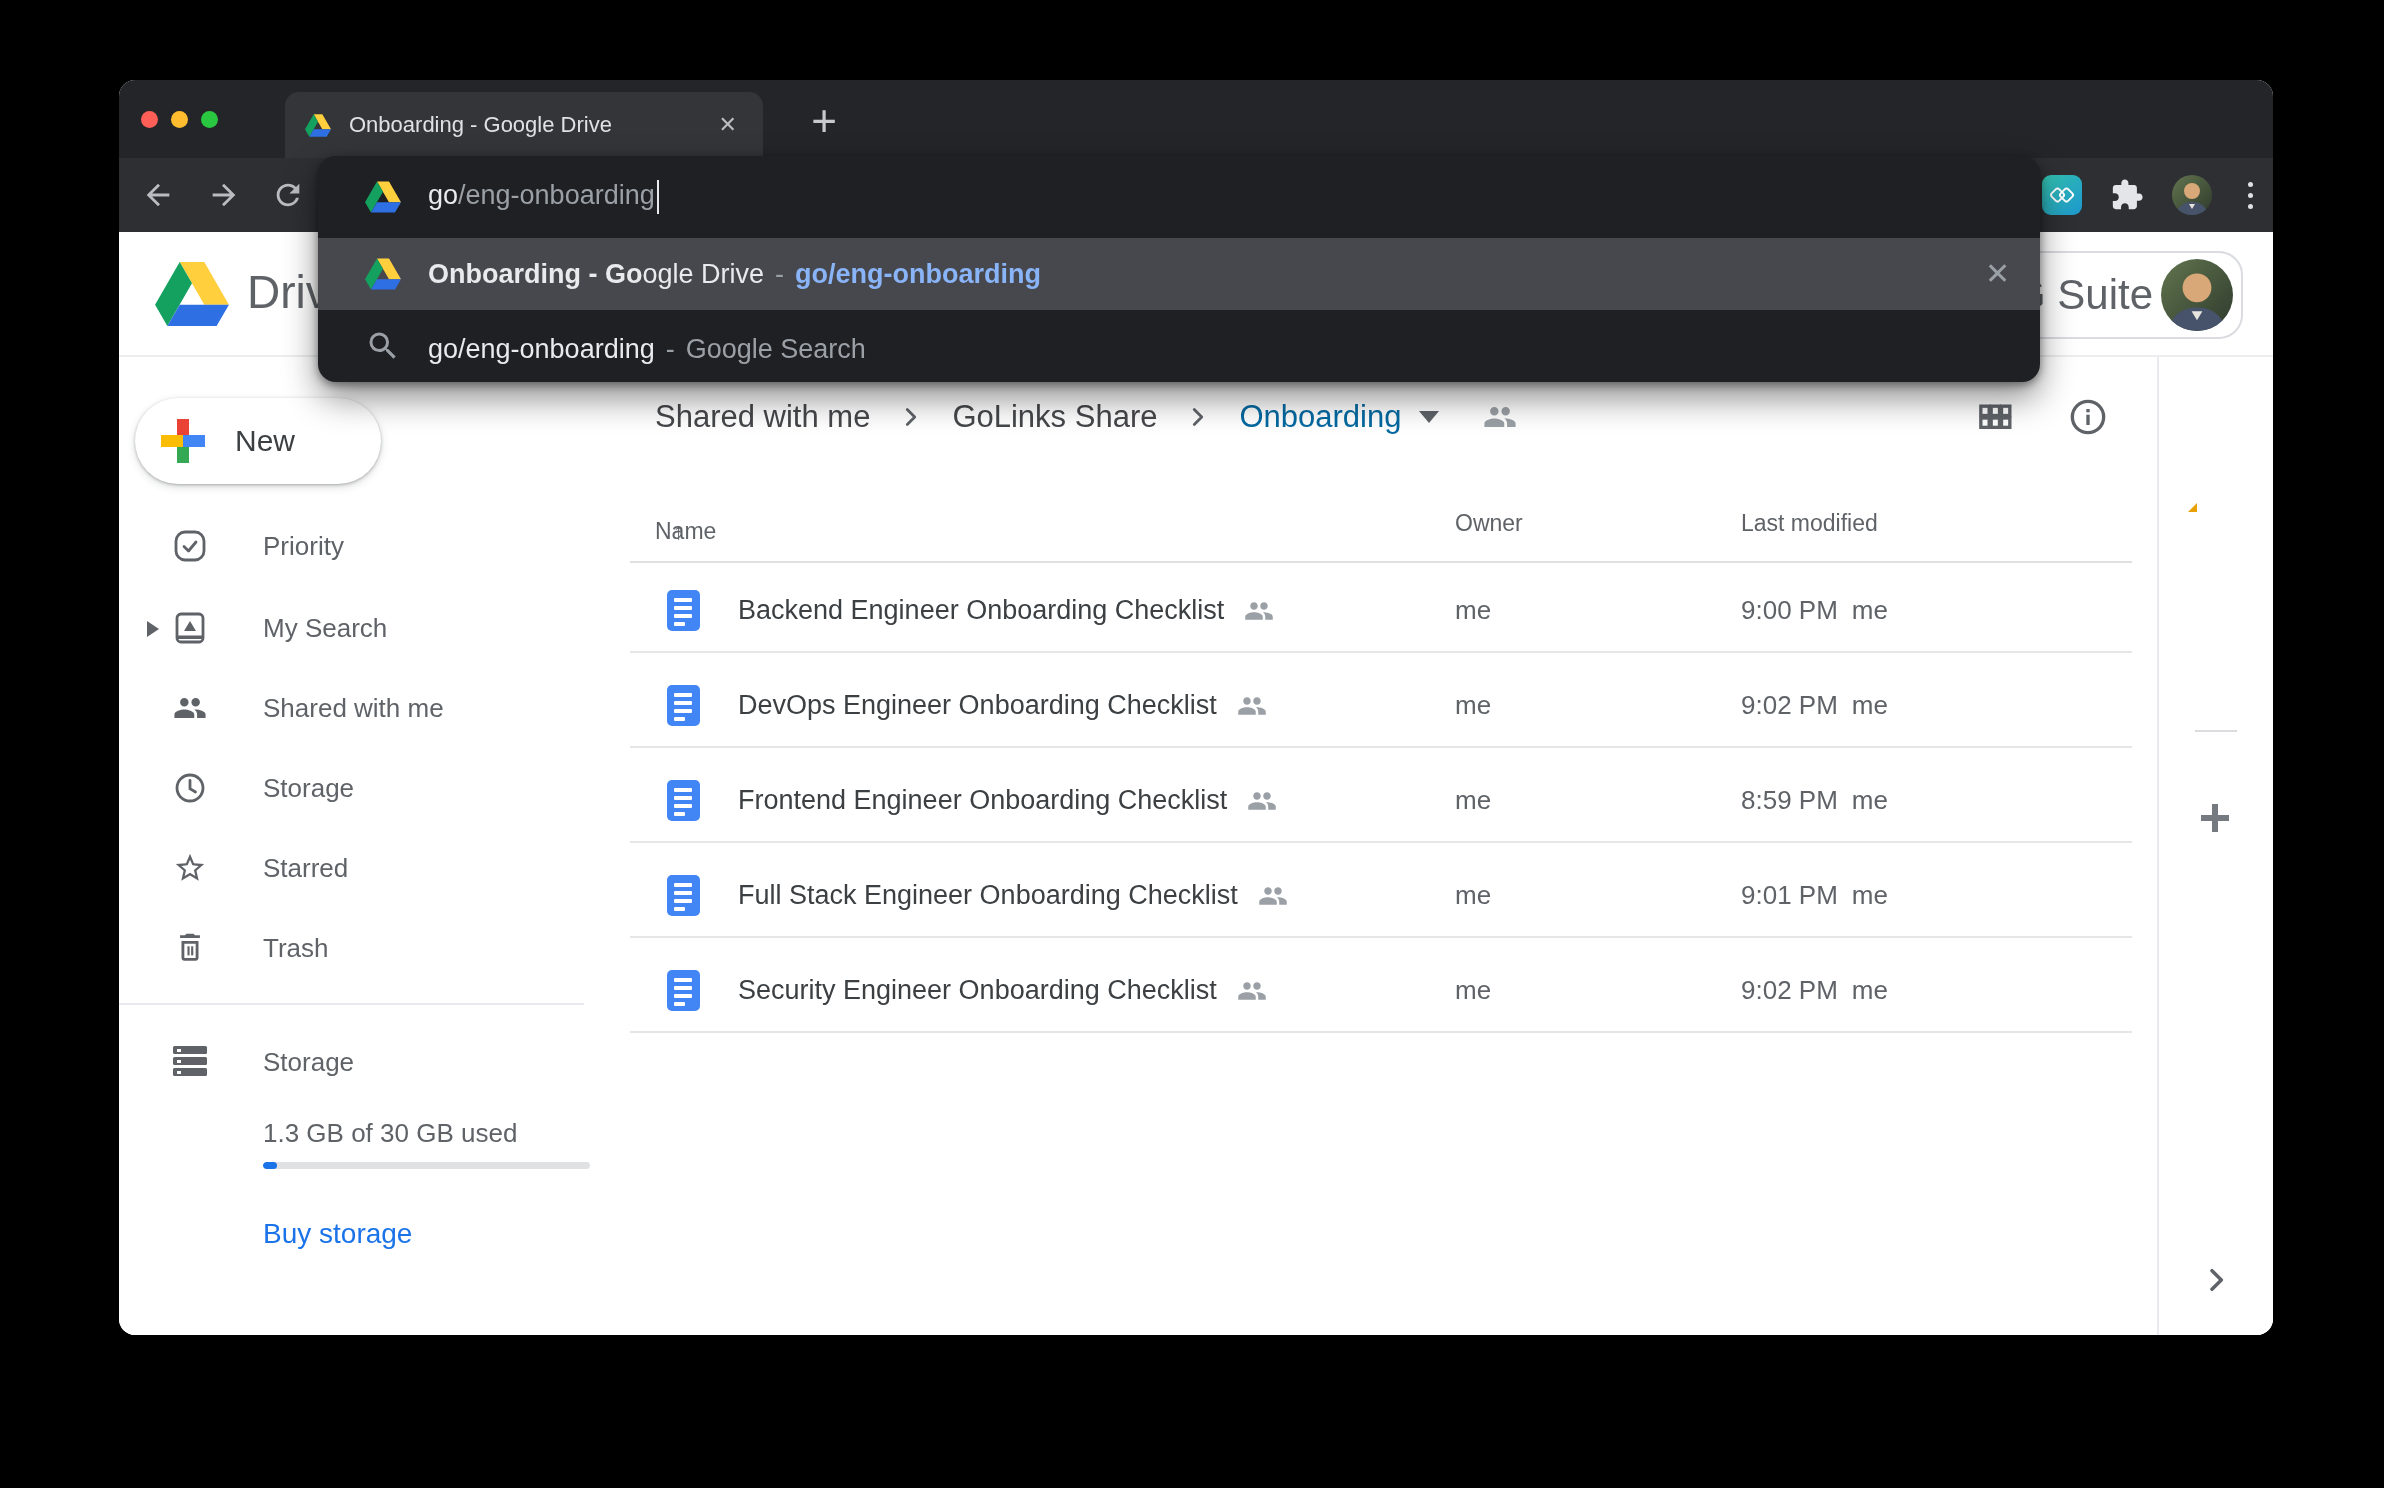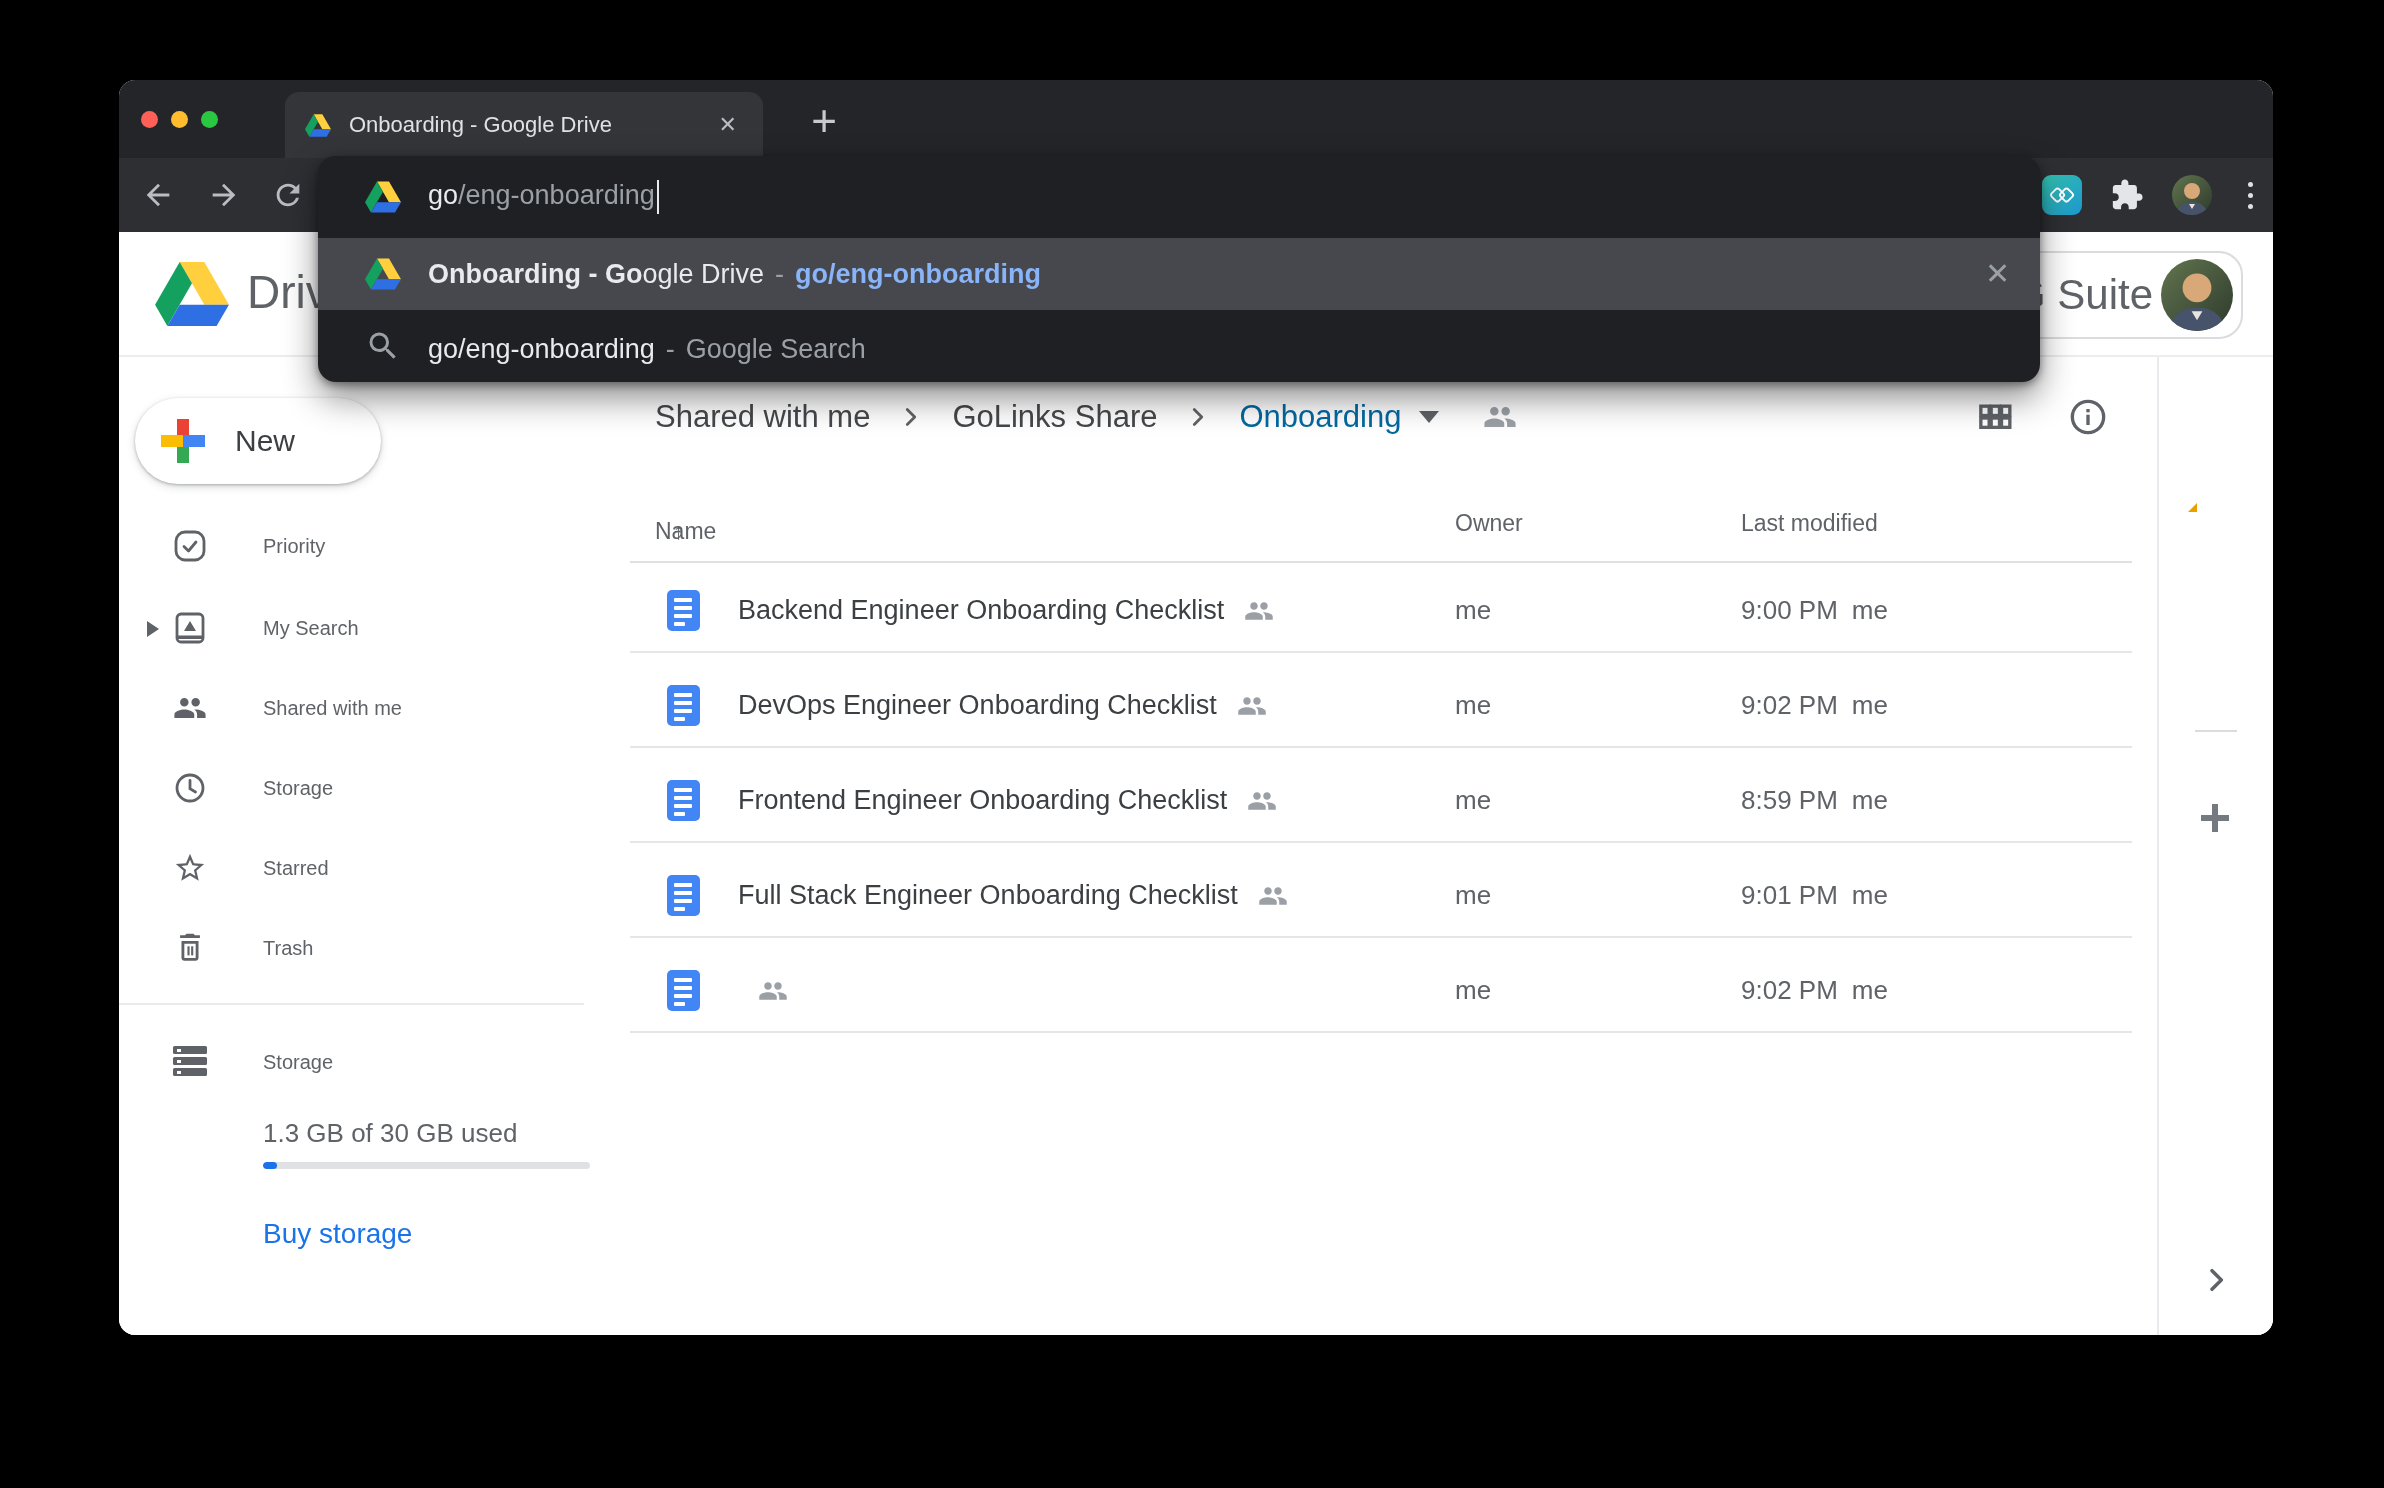--- a/index.html
+++ b/index.html
@@ -51,21 +51,21 @@
 
   
   .new-btn { position:absolute; left:16px; top:166px; width:246px; height:86px; background:#fff;
              border-radius:43px; display:flex; align-items:center; padding-left:26px;
              box-shadow:0 1px 3px rgba(60,64,67,.35), 0 3px 8px rgba(60,64,67,.18); }
   .new-label { margin-left:30px; font-size:30px; font-weight:500; color:#3c4043; }
   .plus44 { position:relative; width:44px; height:44px; }
   .plus44 i { position:absolute; }
   .sb-item { position:absolute; left:0; width:500px; height:80px; }
   .sb-item .ic { position:absolute; left:54px; top:23px; width:34px; height:34px; }
-  .sb-item .lbl { position:absolute; left:144px; top:0; line-height:80px; font-size:20px;
+  .sb-item .lbl { position:absolute; left:144px; top:0; line-height:80px; font-size:26px;
                   font-weight:500; color:#5f6368; white-space:nowrap; }
   .expander { position:absolute; left:28px; top:33px; width:0; height:0;
               border-left:12px solid #5f6368; border-top:8px solid transparent;
               border-bottom:8px solid transparent; }
   .sb-divider { position:absolute; left:0; top:771px; width:465px; height:2px; background:#e8eaed; }
   .usage-text { position:absolute; left:144px; top:886px; font-size:26px; color:#5f6368; }
   .progress { position:absolute; left:144px; top:930px; width:327px; height:7px;
               border-radius:4px; background:#dfe1e3; overflow:hidden; }
   .progress i { display:block; height:100%; background:#1a73e8; border-radius:4px; }
   .buy { position:absolute; left:144px; top:986px; font-size:28px; font-weight:500; color:#1a73e8; }
@@ -423,20 +423,21 @@
     </div>
 
     <div class="frow" style="top:711px">
       <span class="docic">
           <i style="width:18px"></i>
           <i style="width:18px"></i>
           <i style="width:18px"></i>
           <i style="width:11px"></i>
         </span>
       <span class="fname-wrap">
+        <span class="fname">Security Engineer Onboarding Checklist</span>
         <svg width="30" height="30" viewBox="0 0 24 24">
             <path fill="#9aa0a6" d="M16 11c1.66 0 2.99-1.34 2.99-3S17.66 5 16 5c-1.66 0-3 1.34-3 3s1.34 3 3 3zm-8 0c1.66 0 2.99-1.34 2.99-3S9.66 5 8 5C6.34 5 5 6.34 5 8s1.34 3 3 3zm0 2c-2.33 0-7 1.17-7 3.5V19h14v-2.5c0-2.33-4.67-3.5-7-3.5zm8 0c-.29 0-.62.02-.97.05 1.16.84 1.97 1.97 1.97 3.45V19h6v-2.5c0-2.33-4.67-3.5-7-3.5z"></path>
           </svg>
       </span>
       <span class="fowner">me</span>
       <span class="fmod">
         <span>9:02 PM</span>
           <span>me</span>
       </span>
     </div>

